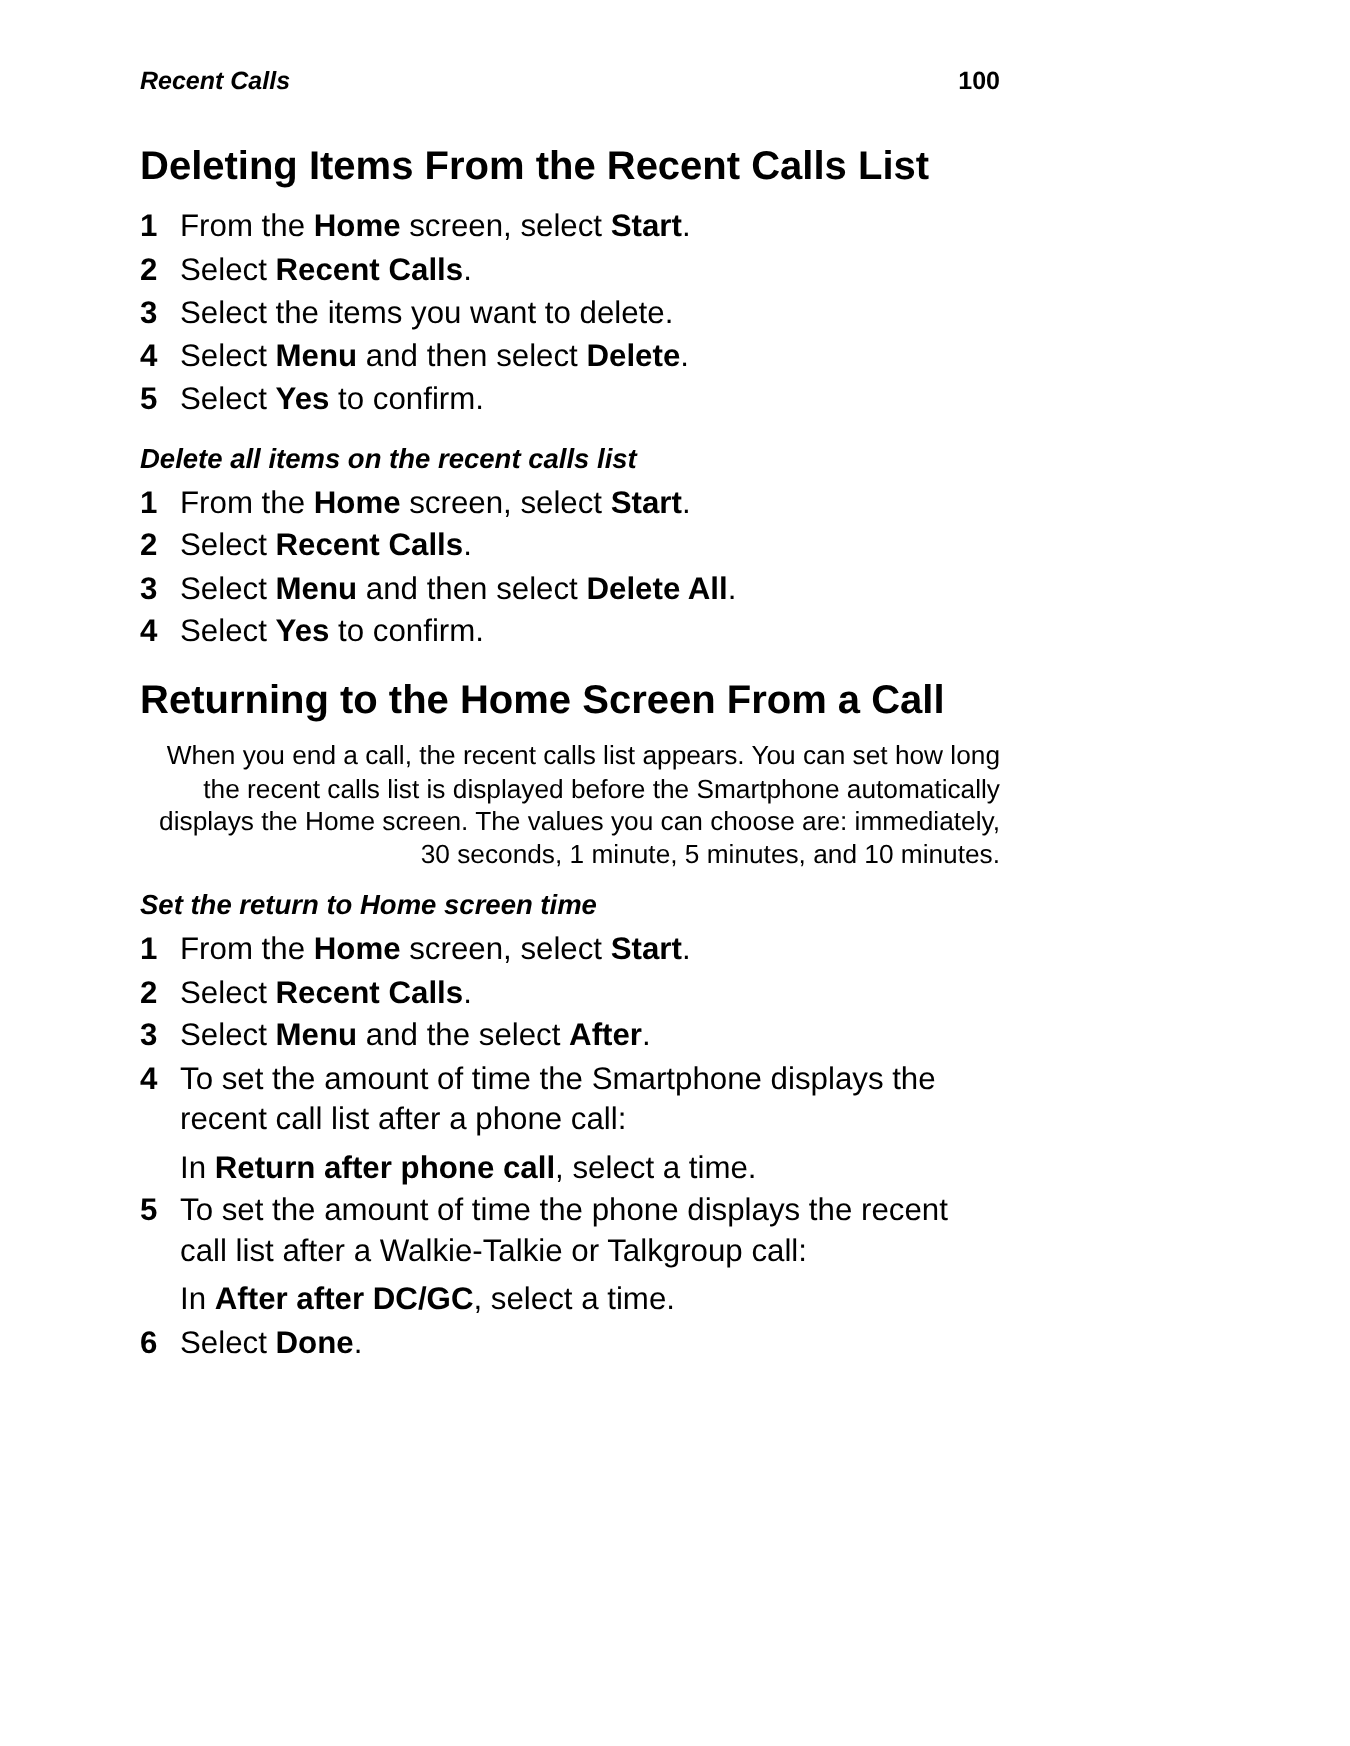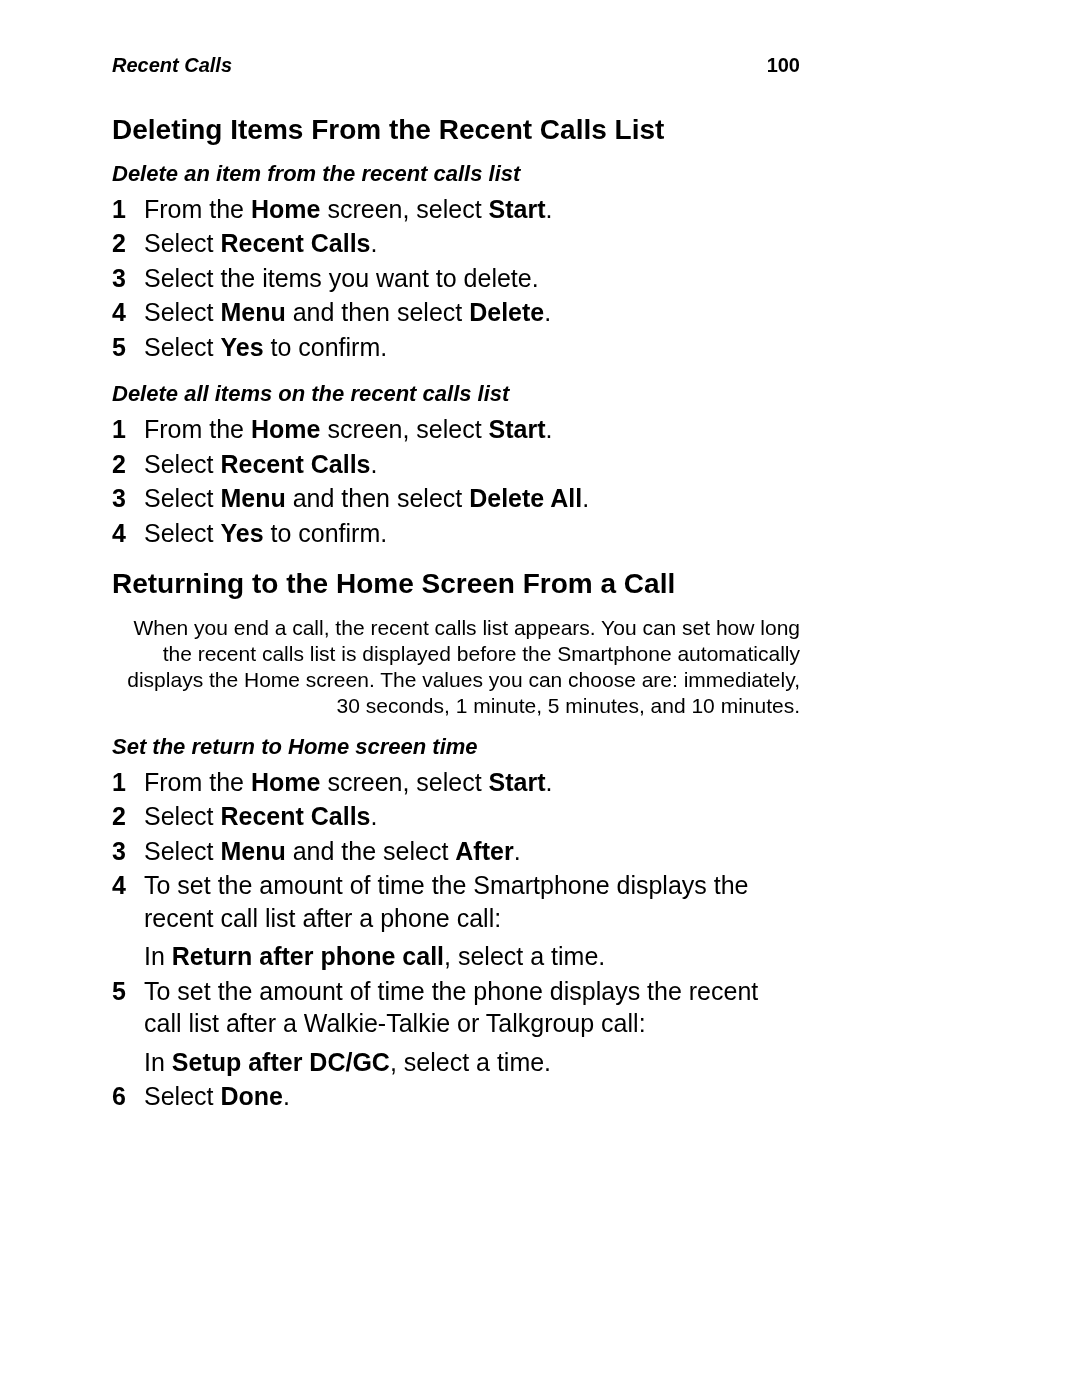--- a/index.html
+++ b/index.html
@@ -20,21 +20,21 @@
     justify-content: space-between;
     align-items: baseline;
     font-weight: 700;
     font-size: 20px;
     margin-bottom: 36px;
   }
   .header-left {
     font-style: italic;
   }
   h1 {
-    font-size: 28px;
+    font-size: 32px;
     font-weight: 700;
     margin: 0 0 14px 0;
     line-height: 1.2;
   }
   h2.subhead {
     font-size: 22px;
     font-weight: 700;
     font-style: italic;
     margin: 10px 0 6px 0;
   }
@@ -76,21 +76,20 @@
 
 <div class="page">
 
   <div class="header-row">
     <span class="header-left">Recent Calls</span>
     <span>100</span>
   </div>
 
   <h1>Deleting Items From the Recent Calls List</h1>
 
-  <h2 class="subhead">Delete an item from the recent calls list</h2>
   <ol class="steps">
       <li>From the <b>Home</b> screen, select <b>Start</b>.</li>
       <li>Select <b>Recent Calls</b>.</li>
       <li>Select the items you want to delete.</li>
       <li>Select <b>Menu</b> and then select <b>Delete</b>.</li>
       <li>Select <b>Yes</b> to confirm.</li>
     </ol>
 
   <h2 class="subhead">Delete all items on the recent calls list</h2>
   <ol class="steps">
@@ -102,17 +101,17 @@
 
   <h1>Returning to the Home Screen From a Call</h1>
   <p class="body-para">When you end a call, the recent calls list appears. You can set how long the recent calls list is displayed before the Smartphone automatically displays the Home screen. The values you can choose are: immediately, 30 seconds, 1 minute, 5 minutes, and 10 minutes.</p>
 
   <h2 class="subhead">Set the return to Home screen time</h2>
   <ol class="steps">
       <li>From the <b>Home</b> screen, select <b>Start</b>.</li>
       <li>Select <b>Recent Calls</b>.</li>
       <li>Select <b>Menu</b> and the select <b>After</b>.</li>
       <li>To set the amount of time the Smartphone displays the recent call list after a phone call:<span class="step-extra">In <b>Return after phone call</b>, select a time.</span></li>
-      <li>To set the amount of time the phone displays the recent call list after a Walkie-Talkie or Talkgroup call:<span class="step-extra">In <b>Setup after DC/GC</b>, select a time.</span></li>
+      <li>To set the amount of time the phone displays the recent call list after a Walkie-Talkie or Talkgroup call:<span class="step-extra">In <b>After after DC/GC</b>, select a time.</span></li>
       <li>Select <b>Done</b>.</li>
     </ol>
 
 </div>
 
 </body></html>

